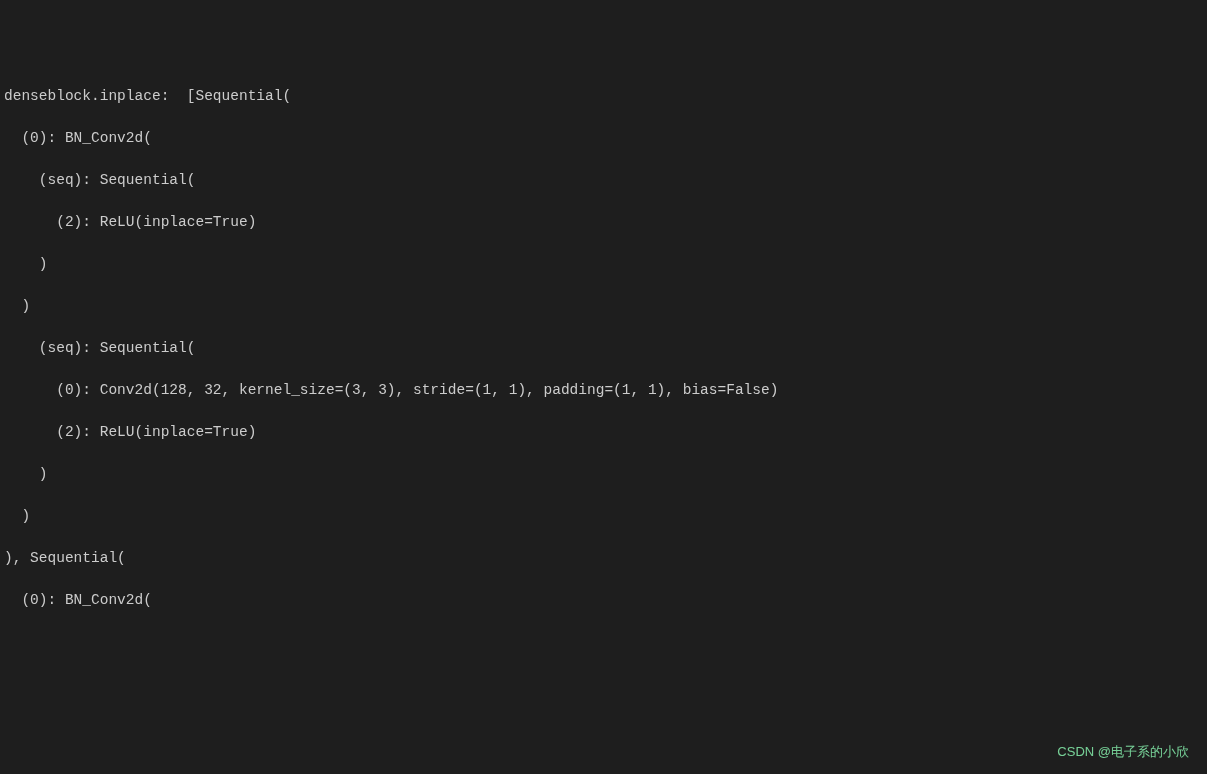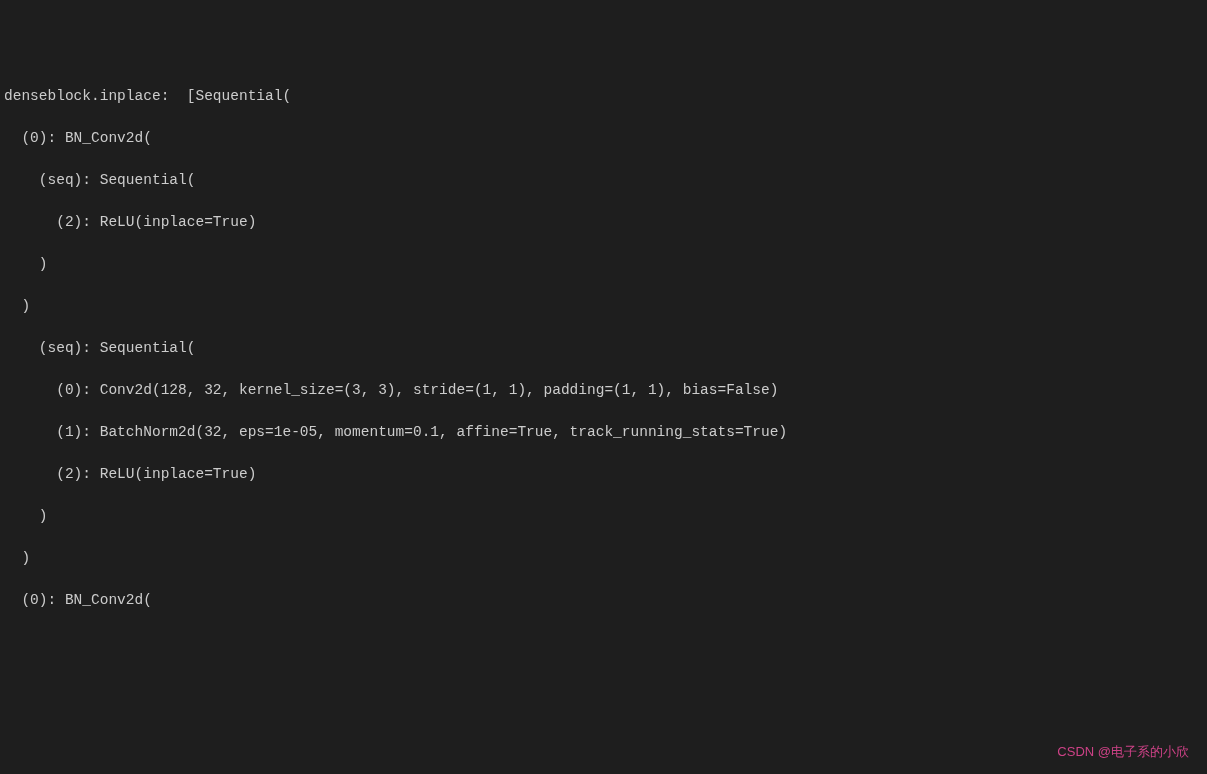--- a/index.html
+++ b/index.html
@@ -17,43 +17,43 @@
       white-space: pre;
       overflow: hidden;
       width: 1207px;
       height: 774px;
       position: relative;
     }
     .watermark {
       position: absolute;
       bottom: 12px;
       right: 18px;
-      color: #ec4899;
+      color: #86efac;
       font-family: Arial, sans-serif;
       font-size: 13px;
       opacity: 0.85;
     }
   </style>
 </head>
 <body>
 
 
 
 <div><div>denseblock.inplace:  [Sequential(</div>
 <div>  (0): BN_Conv2d(</div>
 <div>    (seq): Sequential(</div>
 <div>      (2): ReLU(inplace=True)</div>
 <div>    )</div>
 <div>  )</div>
 <div>    (seq): Sequential(</div>
 <div>      (0): Conv2d(128, 32, kernel_size=(3, 3), stride=(1, 1), padding=(1, 1), bias=False)</div>
-<div>      (1): BatchNorm2d(32, eps=1e-05, momentum=0.1, affine=True, track_running_stats=True)</div>
 <div>      (2): ReLU(inplace=True)</div>
 <div>    )</div>
 <div>  )</div>
+<div>), Sequential(</div>
 <div>  (0): BN_Conv2d(</div>
 
 
 
 
 
 
 
 
 

